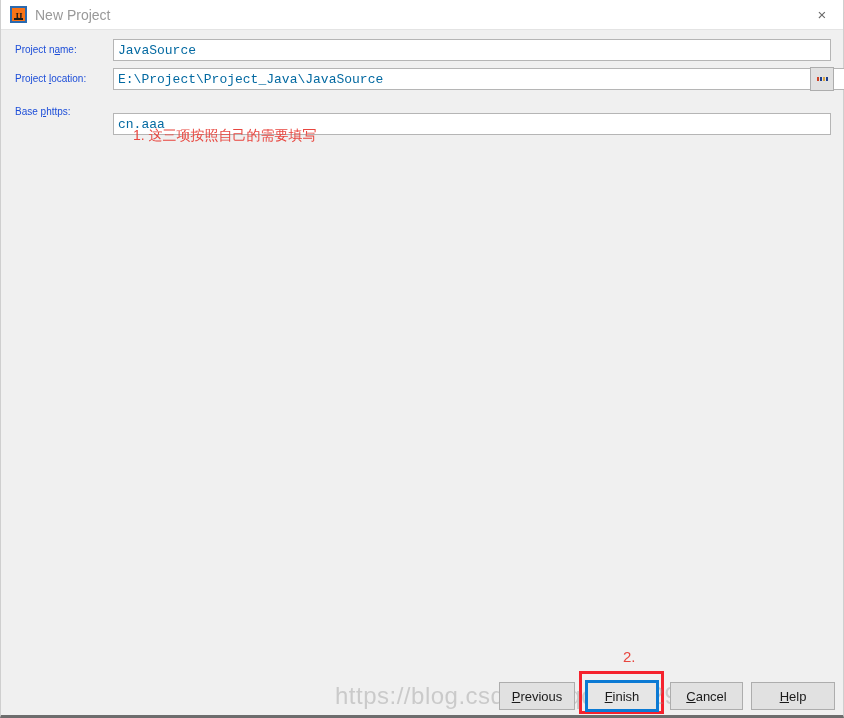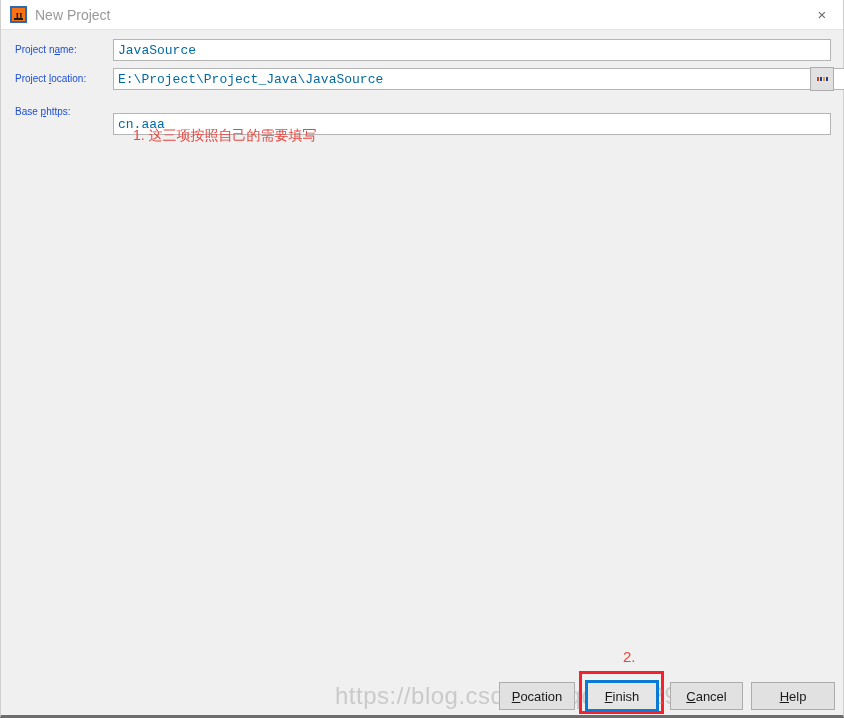--- a/index.html
+++ b/index.html
@@ -231,21 +231,21 @@
 
   <div class="annotation-text" id="annotation-1">1. 这三项按照自己的需要填写</div>
   <div class="annotation-text" id="annotation-2">2.</div>
   <div id="annotation-box"></div>
 
   <div id="watermark">https://blog.csdn.net/qq_26629387</div>
 
   <div class="dlg-button" id="btn-previous">
       <span></span>
       <span class="mn">P</span>
-      <span>ocation</span>
+      <span>revious</span>
     </div>
 
   <div class="dlg-button" id="btn-finish">
       <span></span>
       <span class="mn">F</span>
       <span>inish</span>
     </div>
 
   <div class="dlg-button" id="btn-cancel">
       <span></span>

